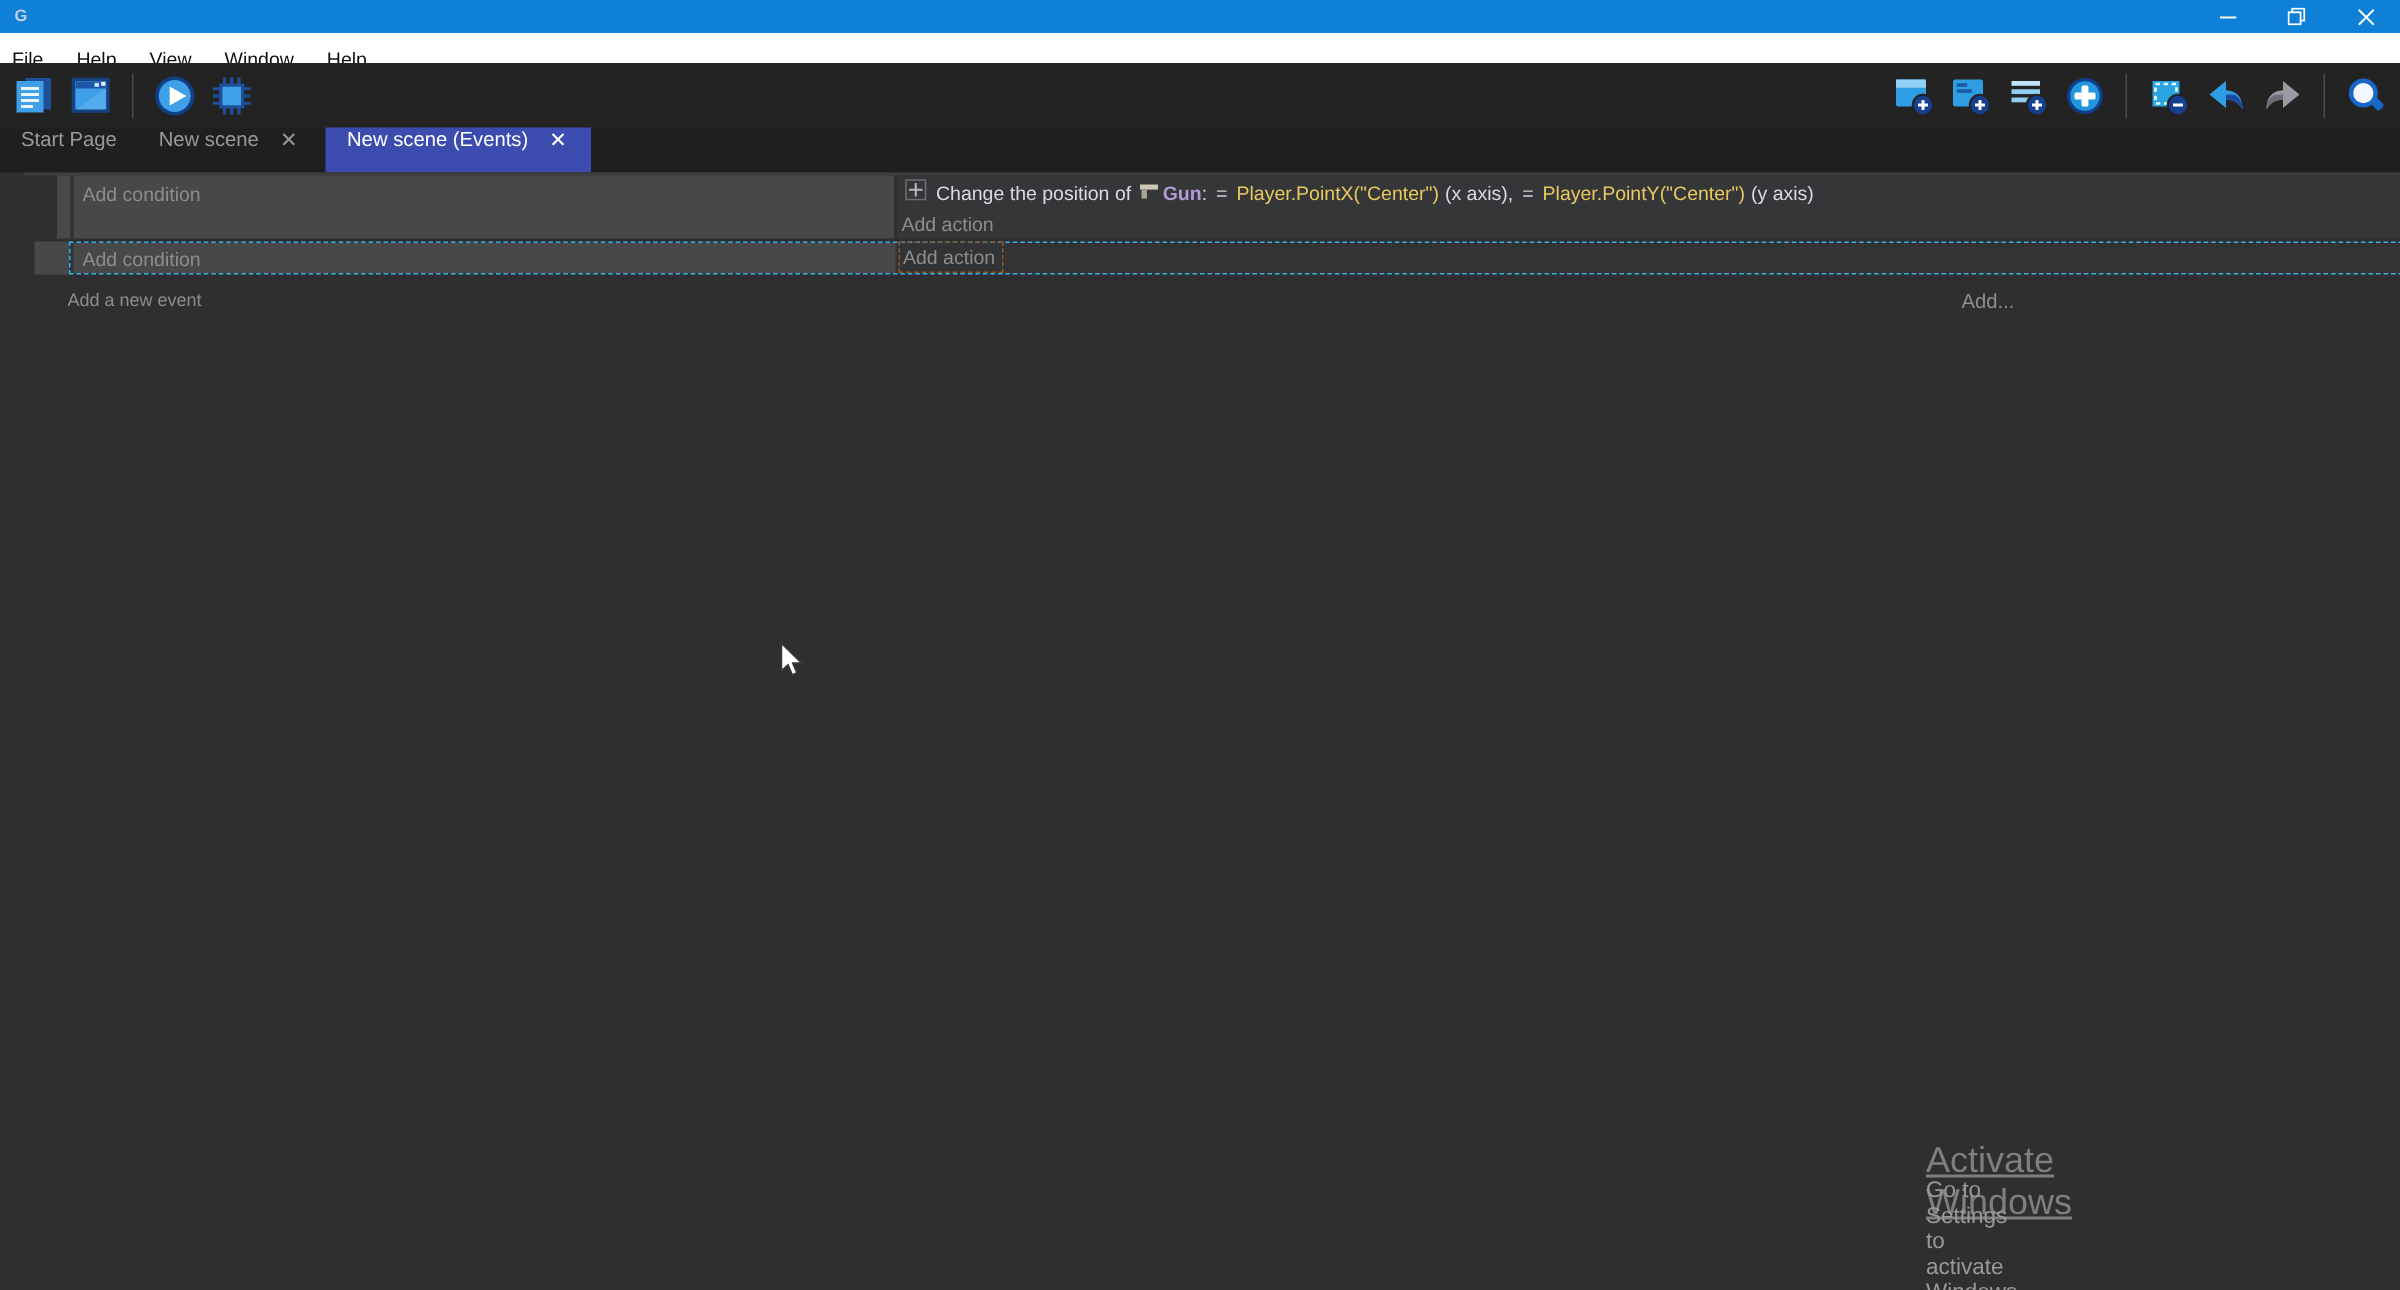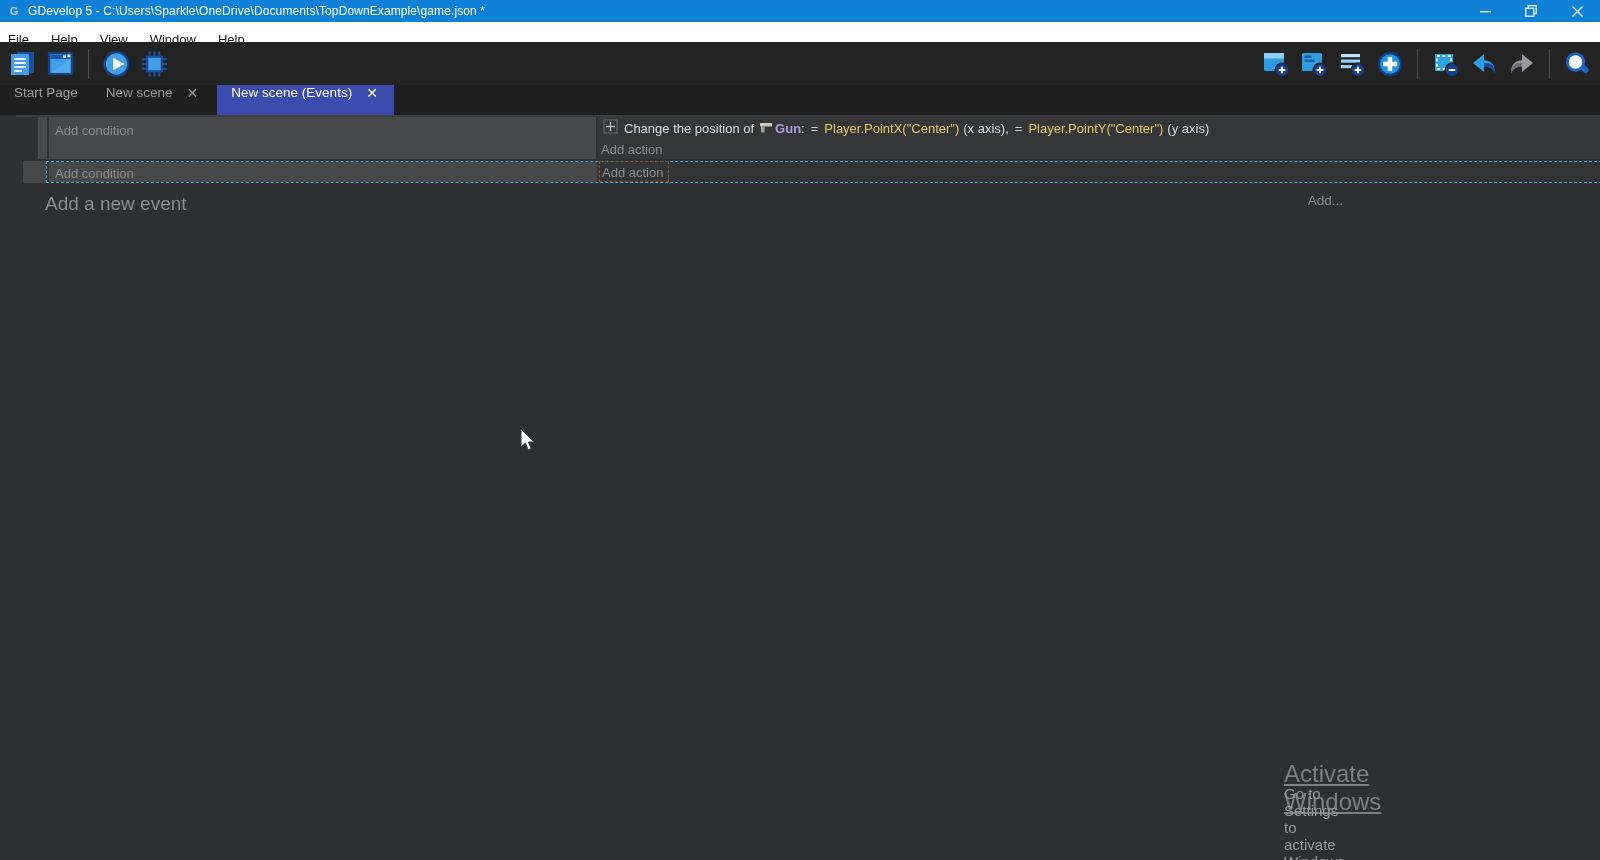--- a/index.html
+++ b/index.html
@@ -72,40 +72,39 @@
 
   .ev2-handle { position:absolute; left:7px; top:46px; width:23px; height:22px;
             background:#47484a; }
   .ev2-selbox { position:absolute; left:30px; top:46px; width:1561px; height:22px;
             border:1px dashed #35b2e5; background:#323335; }
   .ev2-cond { position:absolute; left:2px; top:0; width:548px; height:20px;
             background:#47484a; padding:2px 0 0 6px; }
   .ev2-act { position:absolute; left:552px; top:-1px; height:21px;
             border:1px dashed #8a5527; padding:1px 5px 0 2px; }
 
-  .ev-footer-left { position:absolute; left:29px; top:78px; font-size:19px;
+  .ev-footer-left { position:absolute; left:29px; top:78px; font-size:12px;
             color:#8d8d8d; }
   .ev-footer-right { position:absolute; right:9px; top:78px; font-size:13.5px;
             color:#8d8d8d; }
 
   
   .watermark1 { position:absolute; left:1268px; top:645px; font-size:24px;
             color:#7e7f81; font-family:"Liberation Sans",sans-serif;text-decoration:underline; }
   .watermark2 { position:absolute; left:1268px; top:670px; font-size:15px;
             color:#98999b; }
 
   
   .cursor { position:absolute; left:520px; top:428px; z-index:50; }
 </style>
 </head>
 <body>
 
 <div class="titlebar">
   <span class="applogo">G</span>
-  <span class="title">GDevelop 5 - C:\Users\Sparkle\OneDrive\Documents\TopDownExample\game.json *</span>
   <div class="win-controls">
     <div class="win-btn">
       <svg width="11" height="11" viewBox="0 0 11 11">
           <rect x="0" y="5" width="11" height="1.3" fill="#fff"></rect>
         </svg>
     </div>
     <div class="win-btn">
       <svg width="12" height="12" viewBox="0 0 12 12">
         <rect x="0.7" y="3.2" width="8" height="8" fill="none" stroke="#fff" stroke-width="1.2"></rect>
         <path d="M3.2 3.2 V0.7 H11.2 V8.7 H8.8" fill="none" stroke="#fff" stroke-width="1.2"></path>

